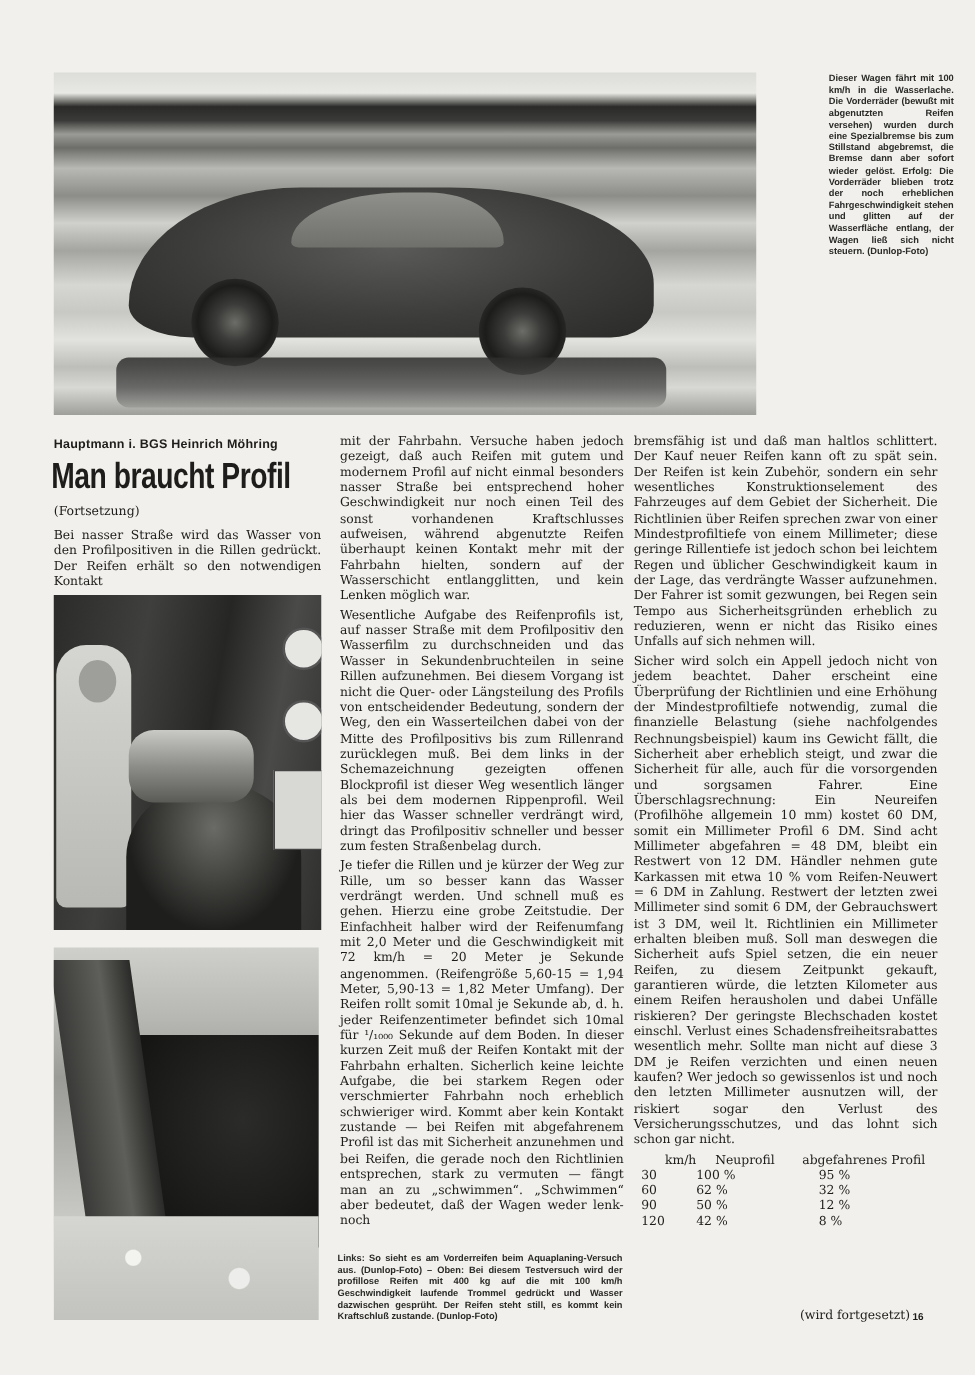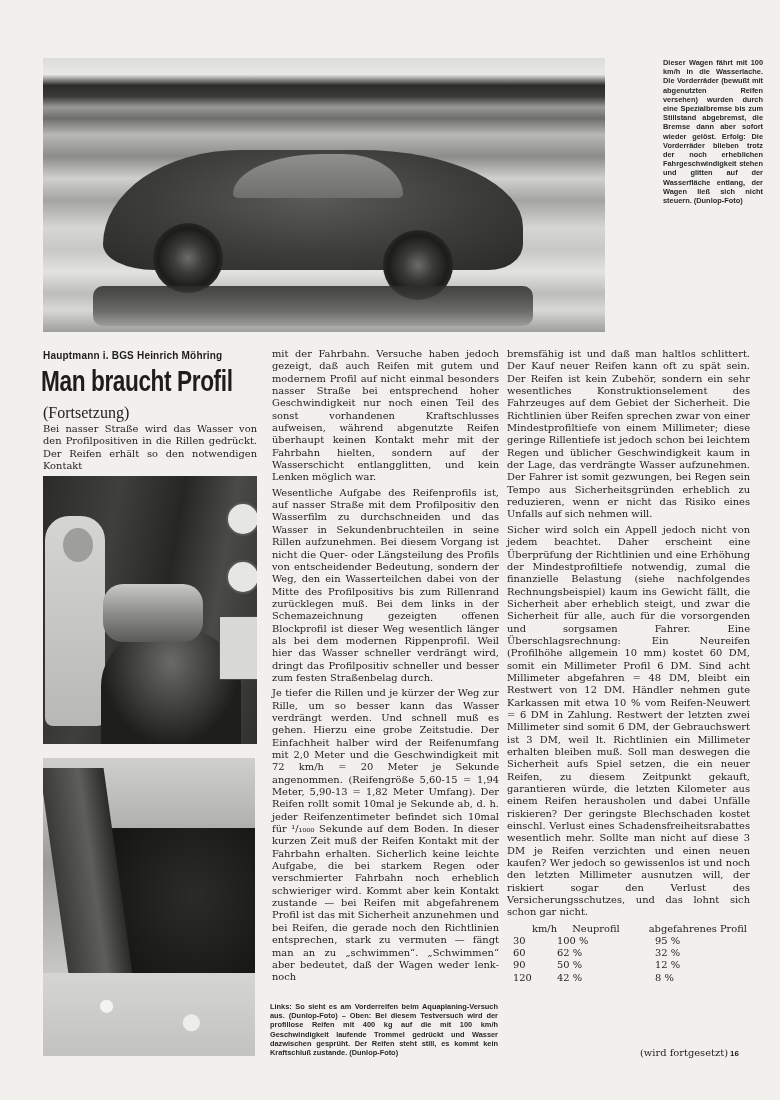--- a/index.html
+++ b/index.html
@@ -107,21 +107,21 @@
     font-family: "Liberation Sans", "DejaVu Sans", sans-serif;
     font-weight: bold; font-size: 10px; letter-spacing: 0.2px;
   }
   .headline {
     left: 41px; top: 364px; width: 230px;
     font-family: "Liberation Sans", "DejaVu Sans", sans-serif;
     font-weight: bold; font-size: 29px; line-height: 34px;
     transform: scaleX(0.78); transform-origin: left top;
     white-space: nowrap; letter-spacing: -0.5px;
   }
-  .subtitle { left: 43px; top: 404px; font-size: 16px; font-family: Liberation Serif, serif; }
+  .subtitle { left: 43px; top: 404px; font-size: 10px; }
   .body {
     font-size: 9.9px; line-height: 12.35px; text-align: justify;
     hyphens: manual;
   }
   .body p { margin: 0 0 3px 0; }
   .col-left-intro { left: 43px; top: 423px; width: 214px; }
   .col-mid { left: 272px; top: 348px; width: 227px; }
   .col-right { left: 507px; top: 348px; width: 243px; }
 
   table.grip {
@@ -186,21 +186,21 @@
 <div class="abs caption caption-bottom">Links: So sieht es am Vorderreifen beim Aquaplaning-Versuch aus. (Dunlop-Foto) – Oben: Bei diesem Testversuch wird der profillose Reifen mit 400 kg auf die mit 100 km/h Geschwindigkeit laufende Trommel gedrückt und Wasser dazwischen gesprüht. Der Reifen steht still, es kommt kein Kraftschluß zustande. (Dunlop-Foto)</div>
 
 <div class="abs body col-right">
   <p>bremsfähig ist und daß man haltlos schlittert. Der Kauf neuer Reifen kann oft zu spät sein. Der Reifen ist kein Zubehör, sondern ein sehr wesentliches Konstruktionselement des Fahrzeuges auf dem Gebiet der Sicherheit. Die Richtlinien über Reifen sprechen zwar von einer Mindestprofiltiefe von einem Millimeter; diese geringe Rillentiefe ist jedoch schon bei leichtem Regen und üblicher Geschwindigkeit kaum in der Lage, das verdrängte Wasser aufzunehmen. Der Fahrer ist somit gezwungen, bei Regen sein Tempo aus Sicherheitsgründen erheblich zu reduzieren, wenn er nicht das Risiko eines Unfalls auf sich nehmen will.</p>
   <p>Sicher wird solch ein Appell jedoch nicht von jedem beachtet. Daher erscheint eine Überprüfung der Richtlinien und eine Erhöhung der Mindestprofiltiefe notwendig, zumal die finanzielle Belastung (siehe nachfolgendes Rechnungsbeispiel) kaum ins Gewicht fällt, die Sicherheit aber erheblich steigt, und zwar die Sicherheit für alle, auch für die vorsorgenden und sorgsamen Fahrer. Eine Überschlagsrechnung: Ein Neureifen (Profilhöhe allgemein 10 mm) kostet 60 DM, somit ein Millimeter Profil 6 DM. Sind acht Millimeter abgefahren = 48 DM, bleibt ein Restwert von 12 DM. Händler nehmen gute Karkassen mit etwa 10 % vom Reifen-Neuwert = 6 DM in Zahlung. Restwert der letzten zwei Millimeter sind somit 6 DM, der Gebrauchswert ist 3 DM, weil lt. Richtlinien ein Millimeter erhalten bleiben muß. Soll man deswegen die Sicherheit aufs Spiel setzen, die ein neuer Reifen, zu diesem Zeitpunkt gekauft, garantieren würde, die letzten Kilometer aus einem Reifen herausholen und dabei Unfälle riskieren? Der geringste Blechschaden kostet einschl. Verlust eines Schadensfreiheitsrabattes wesentlich mehr. Sollte man nicht auf diese 3 DM je Reifen verzichten und einen neuen kaufen? Wer jedoch so gewissenlos ist und noch den letzten Millimeter ausnutzen will, der riskiert sogar den Verlust des Versicherungsschutzes, und das lohnt sich schon gar nicht.</p>
   <table class="grip">
     <thead>
       <tr>
         <th>km/h</th>
         <th style="text-align:center">Neuprofil</th>
-        <th style="text-align:right">abgefahrenes Profil</th>
+        <th style="text-align:center">abgefahrenes Profil</th>
       </tr>
     </thead>
     <tbody>
       <tr>
         <td class="kmh">30</td>
         <td class="neu">100 %</td>
         <td class="abg">95 %</td>
       </tr>
       <tr>
         <td class="kmh">60</td>

